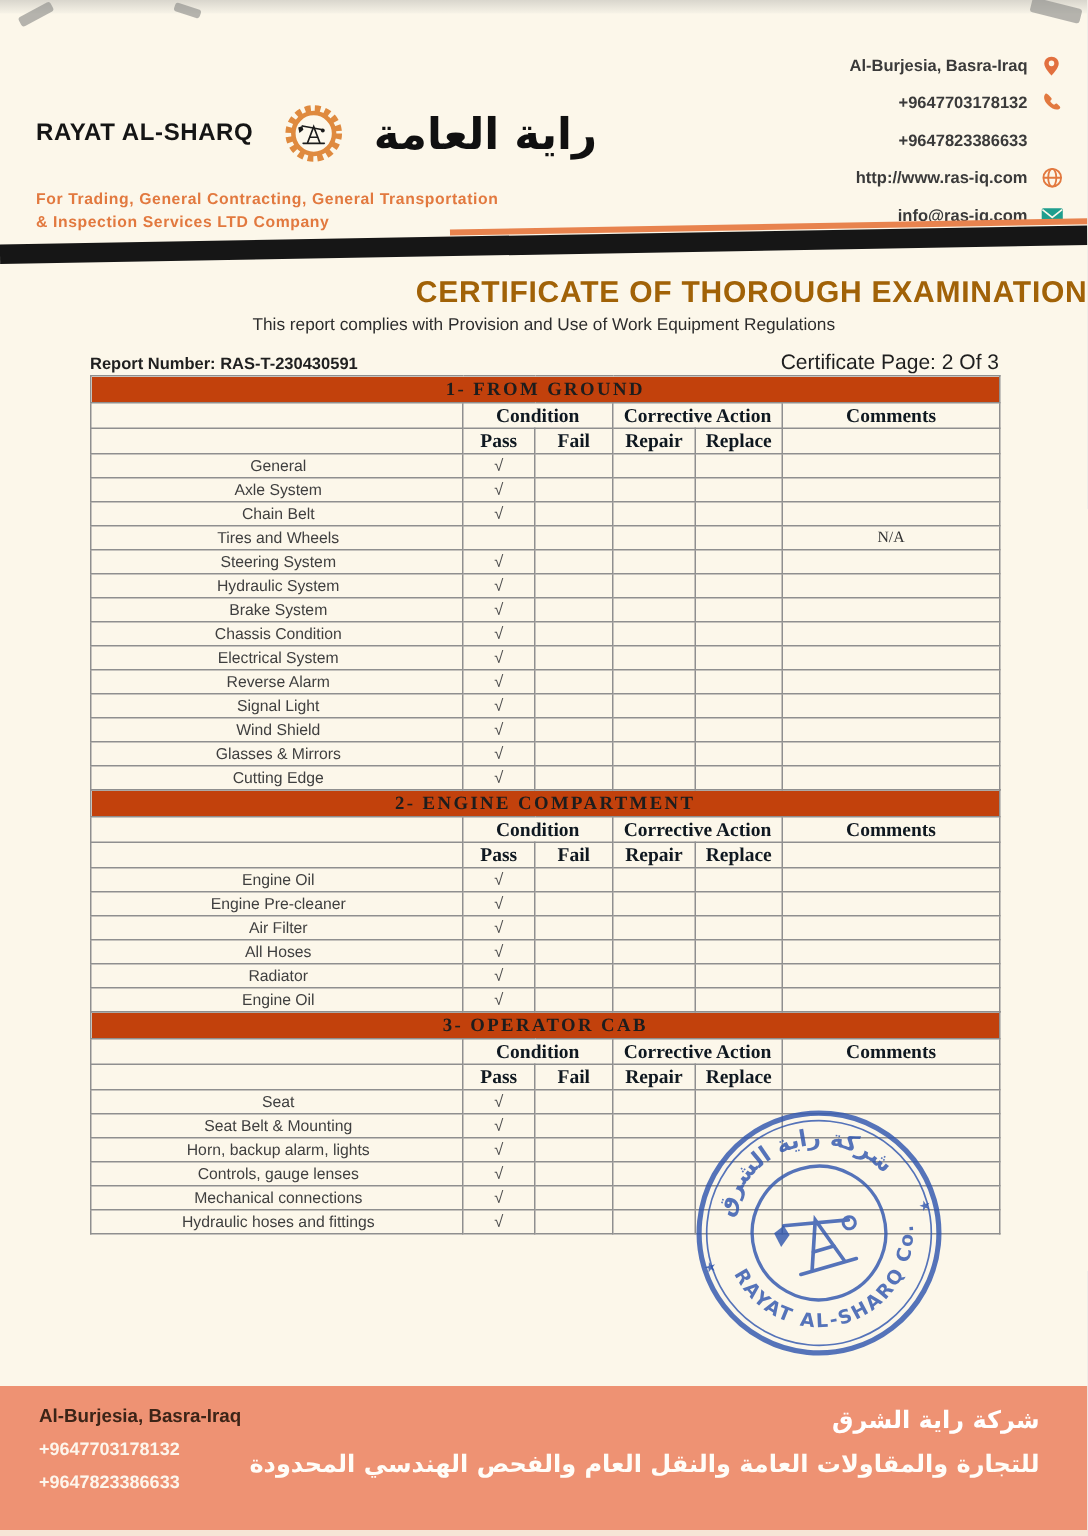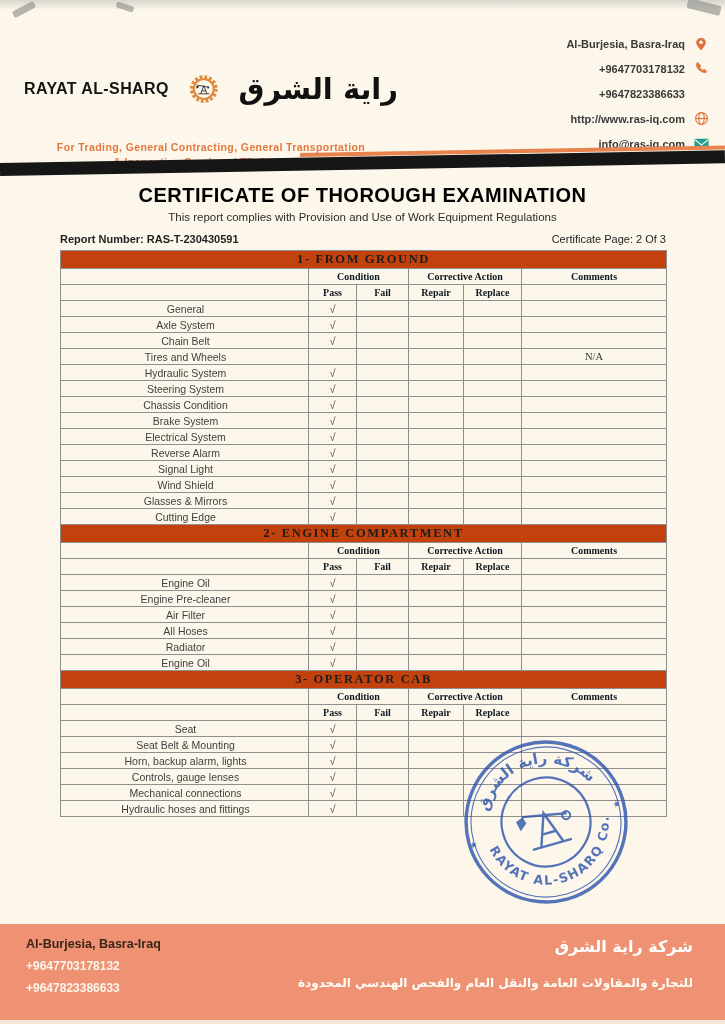--- a/index.html
+++ b/index.html
@@ -15,70 +15,70 @@
   .mark-tl { top:6px; left:12px; width:24px; height:7px; transform:rotate(-28deg); }
   .mark-tm { top:4px; left:116px; width:18px; height:6px; transform:rotate(18deg); }
   .mark-tr { top:2px; right:4px; width:34px; height:10px; transform:rotate(14deg); }
   .scan-bottom { position:absolute; bottom:0; left:0; right:0; height:4px; background:#f7f3e7; opacity:.85; }
 
   
   .logo-row { position:absolute; top:50px; left:24px; width:374px;
     display:flex; align-items:center; justify-content:center; gap:20px; }
   .logo-en { font-size:16px; font-weight:bold; letter-spacing:.4px; color:#151515; white-space:nowrap; }
   .logo-ar { font-family:"DejaVu Sans", sans-serif; font-size:29px; font-weight:bold; color:#101010; white-space:nowrap; }
-  .taglines { position:absolute; top:140px; left:24px; width:374px; text-align:center;
+  .taglines { position:absolute; top:126px; left:24px; width:374px; text-align:left;
     color:#e2793f; font-size:10.5px; letter-spacing:.4px; line-height:1.45; font-weight:bold; }
 
   .contacts { position:absolute; top:36px; right:16px; width:330px; }
   .contact-row { display:flex; align-items:center; justify-content:flex-end; gap:8px; height:15px; margin-bottom:10px; }
   .contact-text { font-size:11px; color:#3a3a3a; font-weight:bold; white-space:nowrap; }
   .contact-icon { width:16px; height:16px; display:inline-flex; align-items:center; justify-content:center; }
   .contact-icon.empty { visibility:hidden; }
 
   .orange-line { position:absolute; top:153px; left:300px; right:0; height:4px;
     background:#e8834e; transform:rotate(-1deg); transform-origin:left center; }
   .black-band { position:absolute; top:163px; left:0; right:0; height:13px;
     background:#161616; transform:rotate(-1deg); transform-origin:left center; }
 
   
-  .cert-title { position:absolute; top:184px; left:0; right:0; text-align:center;
-    font-size:20px; font-weight:bold; letter-spacing:.5px; color:#000000; }
+  .cert-title { position:absolute; top:184px; left:0; right:0; text-align:right;
+    font-size:20px; font-weight:bold; letter-spacing:.5px; color:#a16207; }
   .cert-subtitle { position:absolute; top:211px; left:0; right:0; text-align:center;
     font-size:11.5px; color:#2d2d2d; }
 
   .report-row { position:absolute; top:233px; left:60px; width:606px;
     display:flex; justify-content:space-between; align-items:baseline; }
   .report-number { font-size:11px; font-weight:bold; color:#1f1f1f; }
-  .page-label { font-size:11px; color:#1f1f1f; }
+  .page-label { font-size:14px; color:#1f1f1f; }
 
   
   #tables { position:absolute; top:251px; left:60px; width:606px; }
   .exam-table { width:606px; border-collapse:collapse; table-layout:fixed; margin-top:-1px; }
   .exam-table td { border:1px solid #8f8f8f; height:15px; padding:0 3px;
     font-size:10.5px; color:#3f3f3f; overflow:hidden; white-space:nowrap; }
   .section-row td { background:#c2410c; text-align:center;
     font-family:"Liberation Serif", serif; font-weight:bold; font-size:12.5px;
     letter-spacing:1.6px; color:#1d1d1d; height:17px; }
   td.hdr { text-align:center; font-family:"Liberation Serif", serif;
-    font-weight:bold; font-size:10px; color:#0f1820;margin-top:33px; }
+    font-weight:bold; font-size:13px; color:#0f1820;margin-top:33px; }
   td.col-item { padding-left:5px;text-align:center; }
   td.col-pass, td.col-fail, td.col-repair, td.col-replace { text-align:center; color:#4e4e4e; font-size:11px; }
   td.col-comments { text-align:center; font-family:"Liberation Serif", serif; font-size:10.5px; color:#333; }
 
   
   .stamp { position:absolute; left:460px; top:736px; transform:rotate(-16deg); }
 
   
   .footer { position:absolute; top:924px; left:0; right:0; bottom:0; background:#ee9273;
     display:flex; justify-content:space-between; box-sizing:border-box; padding:13px 32px 0 26px; }
   .f-address { font-size:12.5px; font-weight:bold; color:#3c2417; }
   .f-phone { font-size:12px; font-weight:bold; color:#fdf6ec; margin-top:8px; }
   .footer-right { text-align:right; direction:rtl; }
   .f-co { font-family:"DejaVu Sans", sans-serif; font-size:16px; font-weight:bold; color:#ffffff; }
-  .f-desc { font-family:"DejaVu Sans", sans-serif; font-size:12px; font-weight:bold; color:#fffdf8; margin-top:20px; }
+  .f-desc { font-family:"DejaVu Sans", sans-serif; font-size:16px; font-weight:bold; color:#fffdf8; margin-top:10px; }
   .ar { font-family:"DejaVu Sans", sans-serif; }
 </style>
 </head>
 <body>
 
 <div class="page">
 
   <div class="scan-top"></div>
   <div class="mark mark-tl"></div>
   <div class="mark mark-tm"></div>
@@ -91,21 +91,21 @@
       <circle cx="40" cy="40" r="27" fill="#fdf8ec" stroke="#df8a3f" stroke-width="6"></circle>
       <g stroke="#1c1c1c" stroke-width="2.2" fill="none" stroke-linecap="round">
         <path d="M26 53 L54 53"></path>
         <path d="M32 52 L40 31 L48 52"></path>
         <path d="M35 45 L45 45"></path>
         <path d="M25 30 L52 35"></path>
       </g>
       <circle cx="52" cy="36" r="2.6" fill="#1c1c1c"></circle>
       <path d="M25 30 l-5.5 2.2 l1.6 7.2 l5.2 -4.2 z" fill="#1c1c1c"></path>
     </svg>
-    <span class="logo-ar ar">راية الشرق</span>
+    <span class="logo-ar ar">راية العامة</span>
   </div>
   <div class="taglines">
     <div>For Trading, General Contracting, General Transportation</div>
     <div>&amp; Inspection Services LTD Company</div>
   </div>
 
   <div class="contacts">
     <div class="contact-row">
       <span class="contact-text">Al-Burjesia, Basra-Iraq</span>
       <span class="contact-icon">
@@ -217,45 +217,45 @@
           </tr>
           <tr>
             <td class="col-item">Tires and Wheels</td>
             <td class="col-pass"></td>
             <td class="col-fail"></td>
             <td class="col-repair"></td>
             <td class="col-replace"></td>
             <td class="col-comments">N/A</td>
           </tr>
           <tr>
+            <td class="col-item">Steering System</td>
+            <td class="col-pass">√</td>
+            <td class="col-fail"></td>
+            <td class="col-repair"></td>
+            <td class="col-replace"></td>
+            <td class="col-comments"></td>
+          </tr>
+          <tr>
             <td class="col-item">Hydraulic System</td>
             <td class="col-pass">√</td>
             <td class="col-fail"></td>
             <td class="col-repair"></td>
             <td class="col-replace"></td>
             <td class="col-comments"></td>
           </tr>
           <tr>
-            <td class="col-item">Steering System</td>
+            <td class="col-item">Brake System</td>
             <td class="col-pass">√</td>
             <td class="col-fail"></td>
             <td class="col-repair"></td>
             <td class="col-replace"></td>
             <td class="col-comments"></td>
           </tr>
           <tr>
             <td class="col-item">Chassis Condition</td>
-            <td class="col-pass">√</td>
-            <td class="col-fail"></td>
-            <td class="col-repair"></td>
-            <td class="col-replace"></td>
-            <td class="col-comments"></td>
-          </tr>
-          <tr>
-            <td class="col-item">Brake System</td>
             <td class="col-pass">√</td>
             <td class="col-fail"></td>
             <td class="col-repair"></td>
             <td class="col-replace"></td>
             <td class="col-comments"></td>
           </tr>
           <tr>
             <td class="col-item">Electrical System</td>
             <td class="col-pass">√</td>
             <td class="col-fail"></td>

